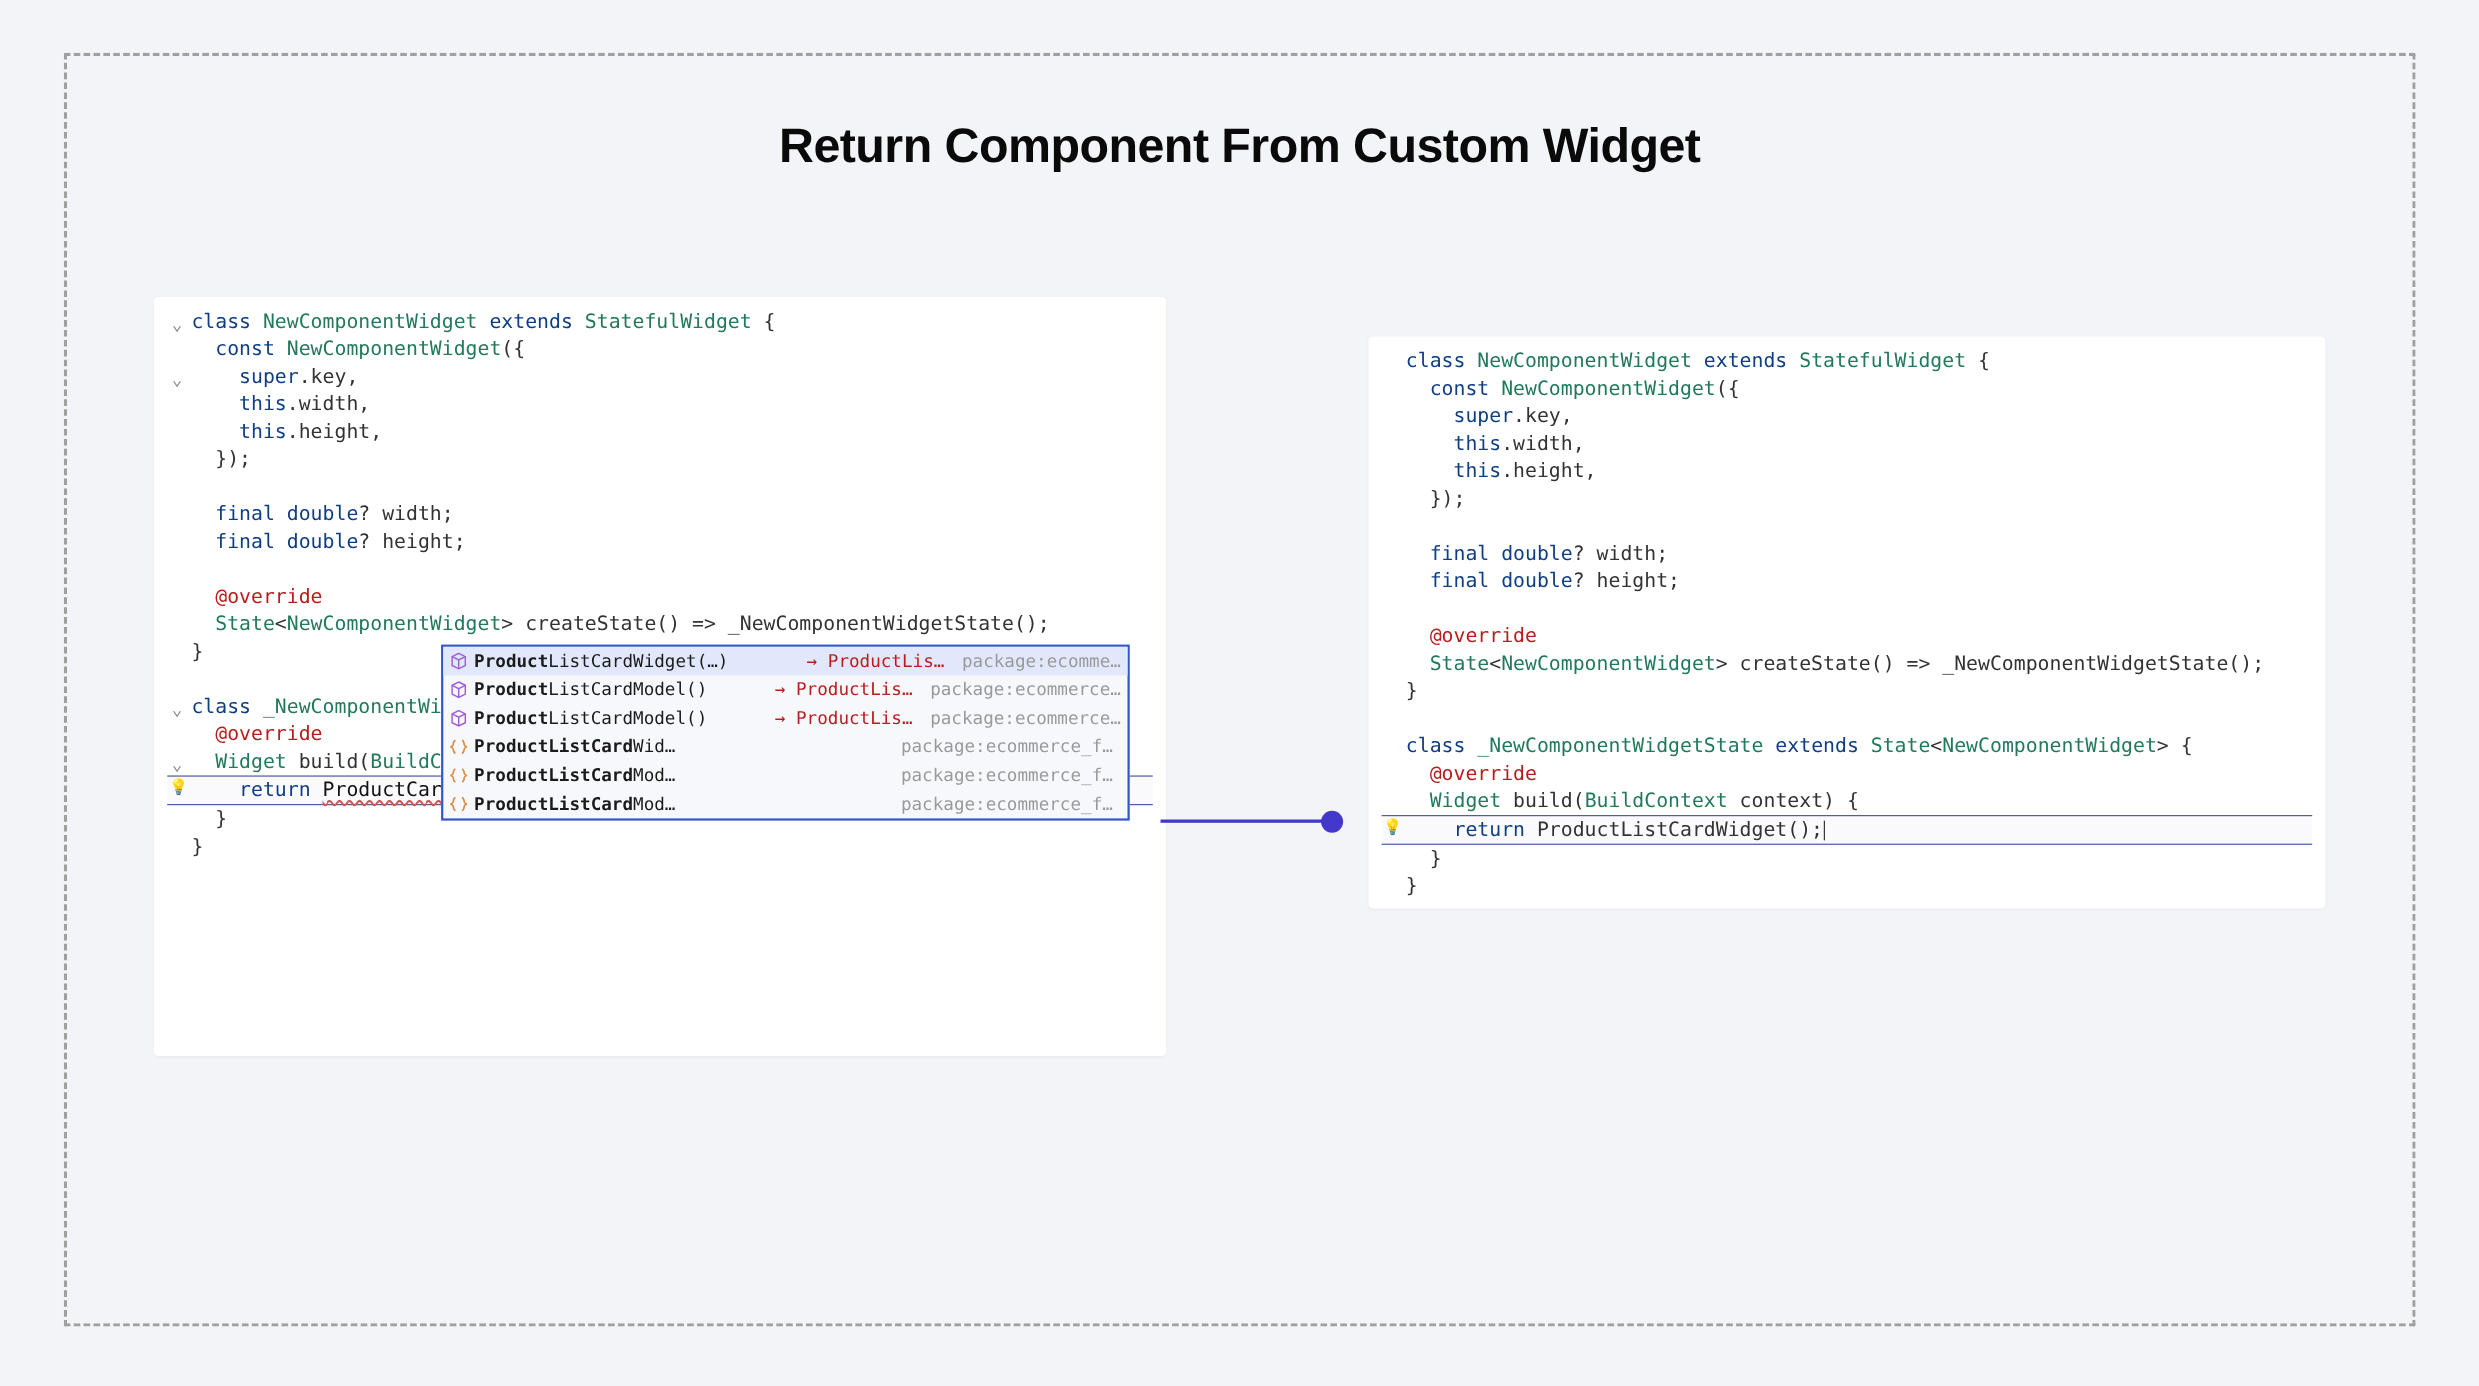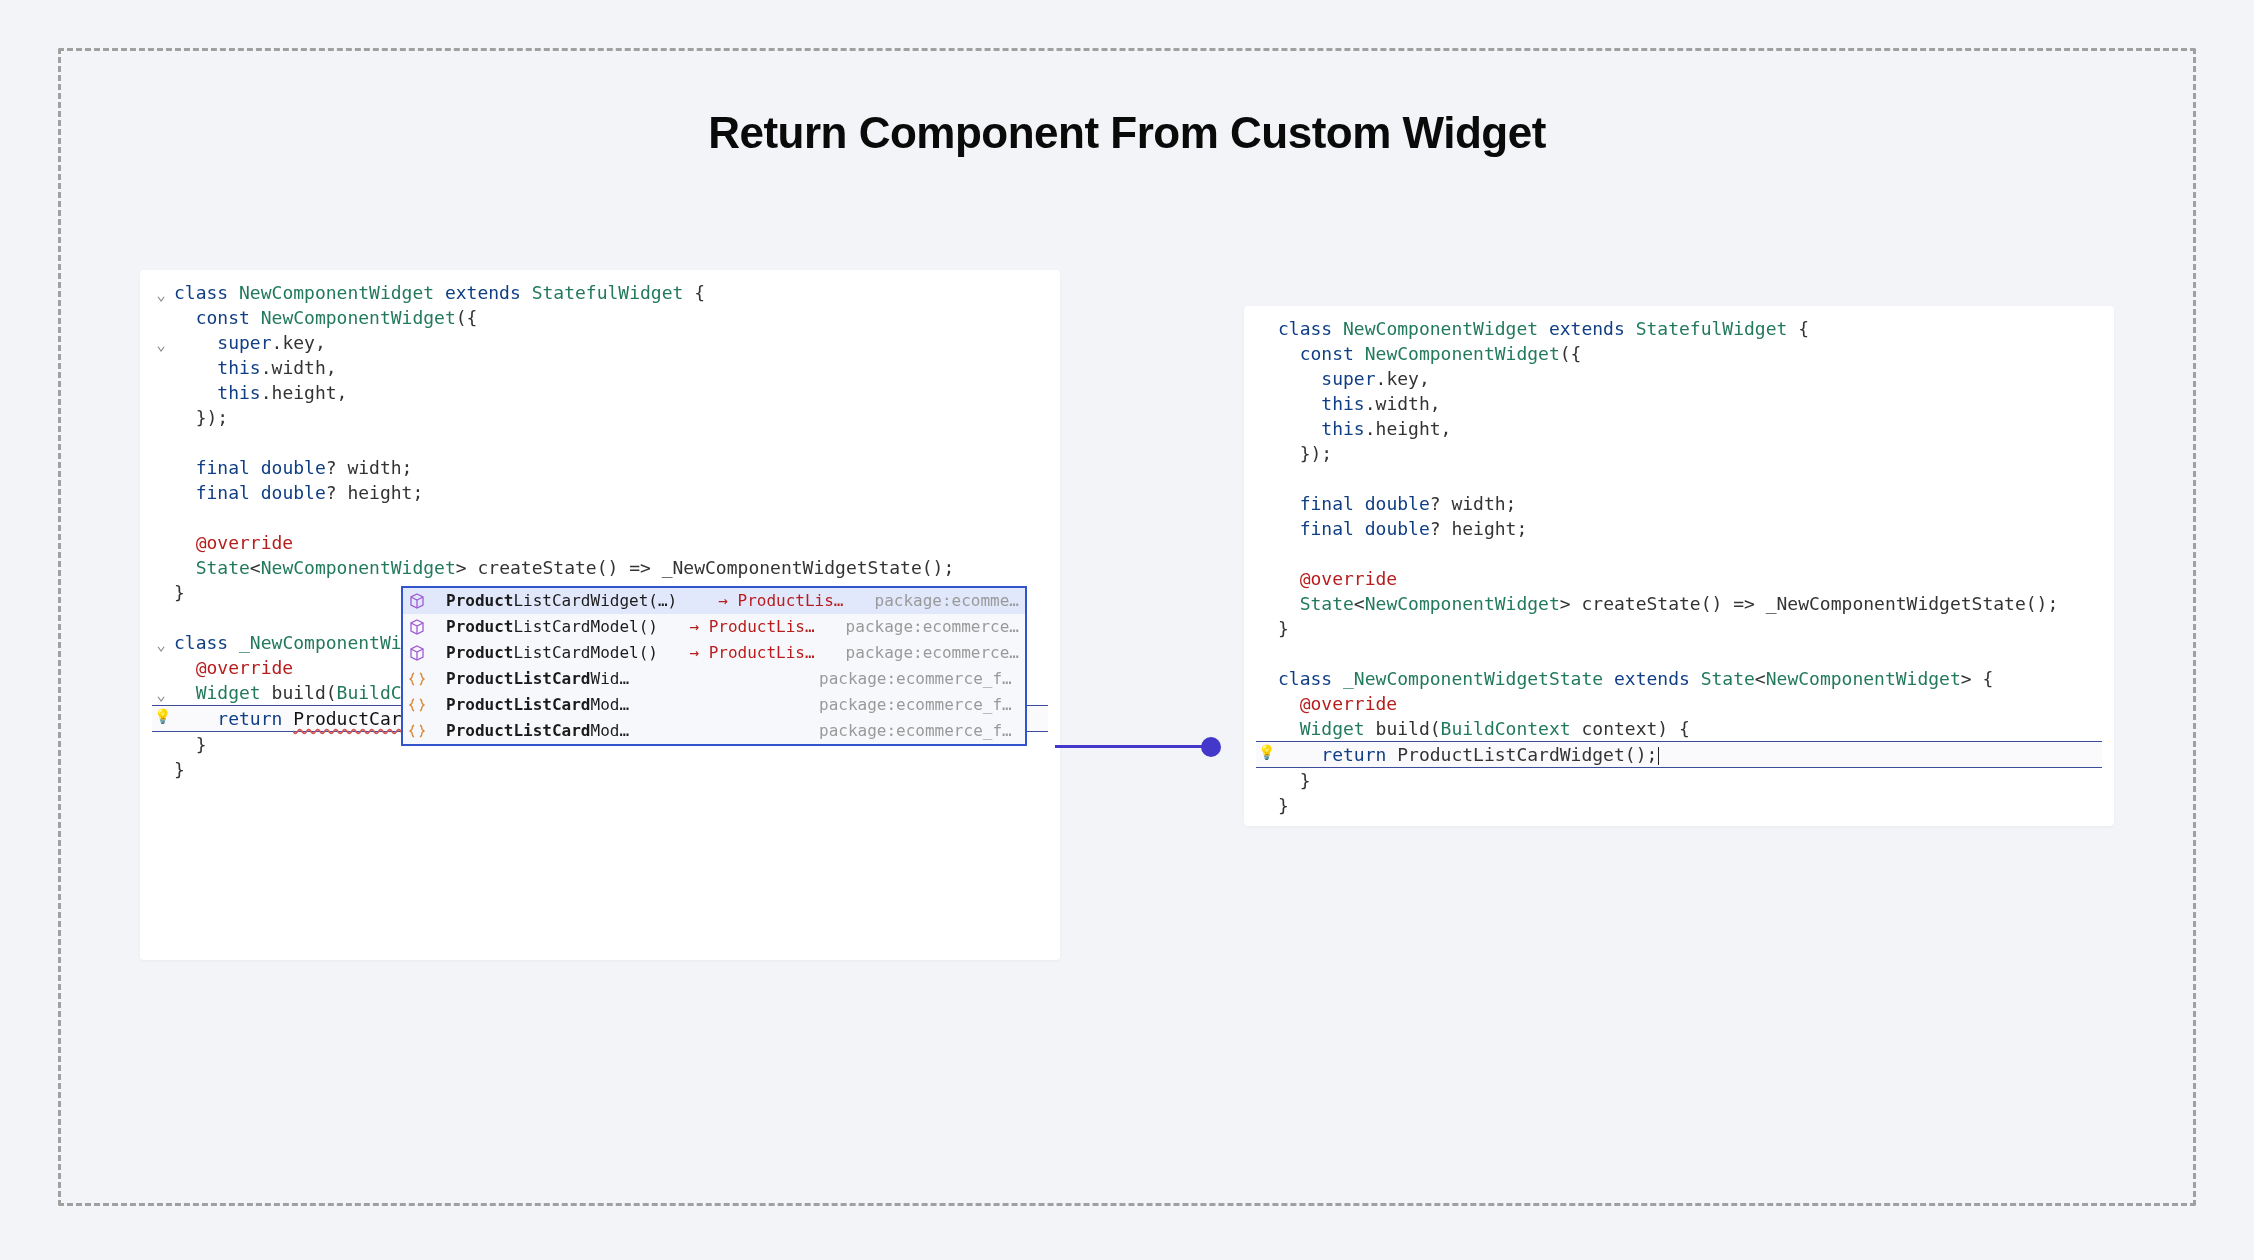--- a/index.html
+++ b/index.html
@@ -45,21 +45,21 @@
     position: absolute; left: 2px; top: 3px; width: 14px; height: 14px;
     color: #2f6ad6; font-size: 14px; line-height: 14px;
   }
 
   
   .suggest {
     position: absolute; left: 261px; top: 316px; width: 626px;
     border: 2px solid #3355cc; background: #f7f8fc;
     font-size: 16px; line-height: 26px;
   }
-  .srow { display: flex; align-items: center; height: 26px; padding: 0 6px; gap: 21px; }
+  .srow { display: flex; align-items: center; height: 26px; padding: 0 6px; gap: 6px; }
   .srow.sel { background: #e2e8fb; }
   .sicon { width: 16px; height: 16px; flex: 0 0 16px; display:inline-flex; align-items:center; justify-content:center; }
   .stext { flex: 1 1 auto; overflow: hidden; white-space: nowrap; text-overflow: ellipsis; }
   .stext .b { font-weight: 700; color: #1b1b1b; }
   .stext .nb { color: #1b1b1b; }
   .sret { color: #b91c1c; padding: 0 10px; white-space: nowrap; overflow: hidden; text-overflow: ellipsis; max-width: 150px; flex: 0 0 auto;}
   .spkg { color: #9a9a9a; text-align: right; white-space: nowrap; overflow: hidden; text-overflow: ellipsis; max-width: 200px; flex: 0 0 auto;}
 
   .caption {
     position: absolute; left: 136px; top: 978px; width: 920px; text-align: center;

